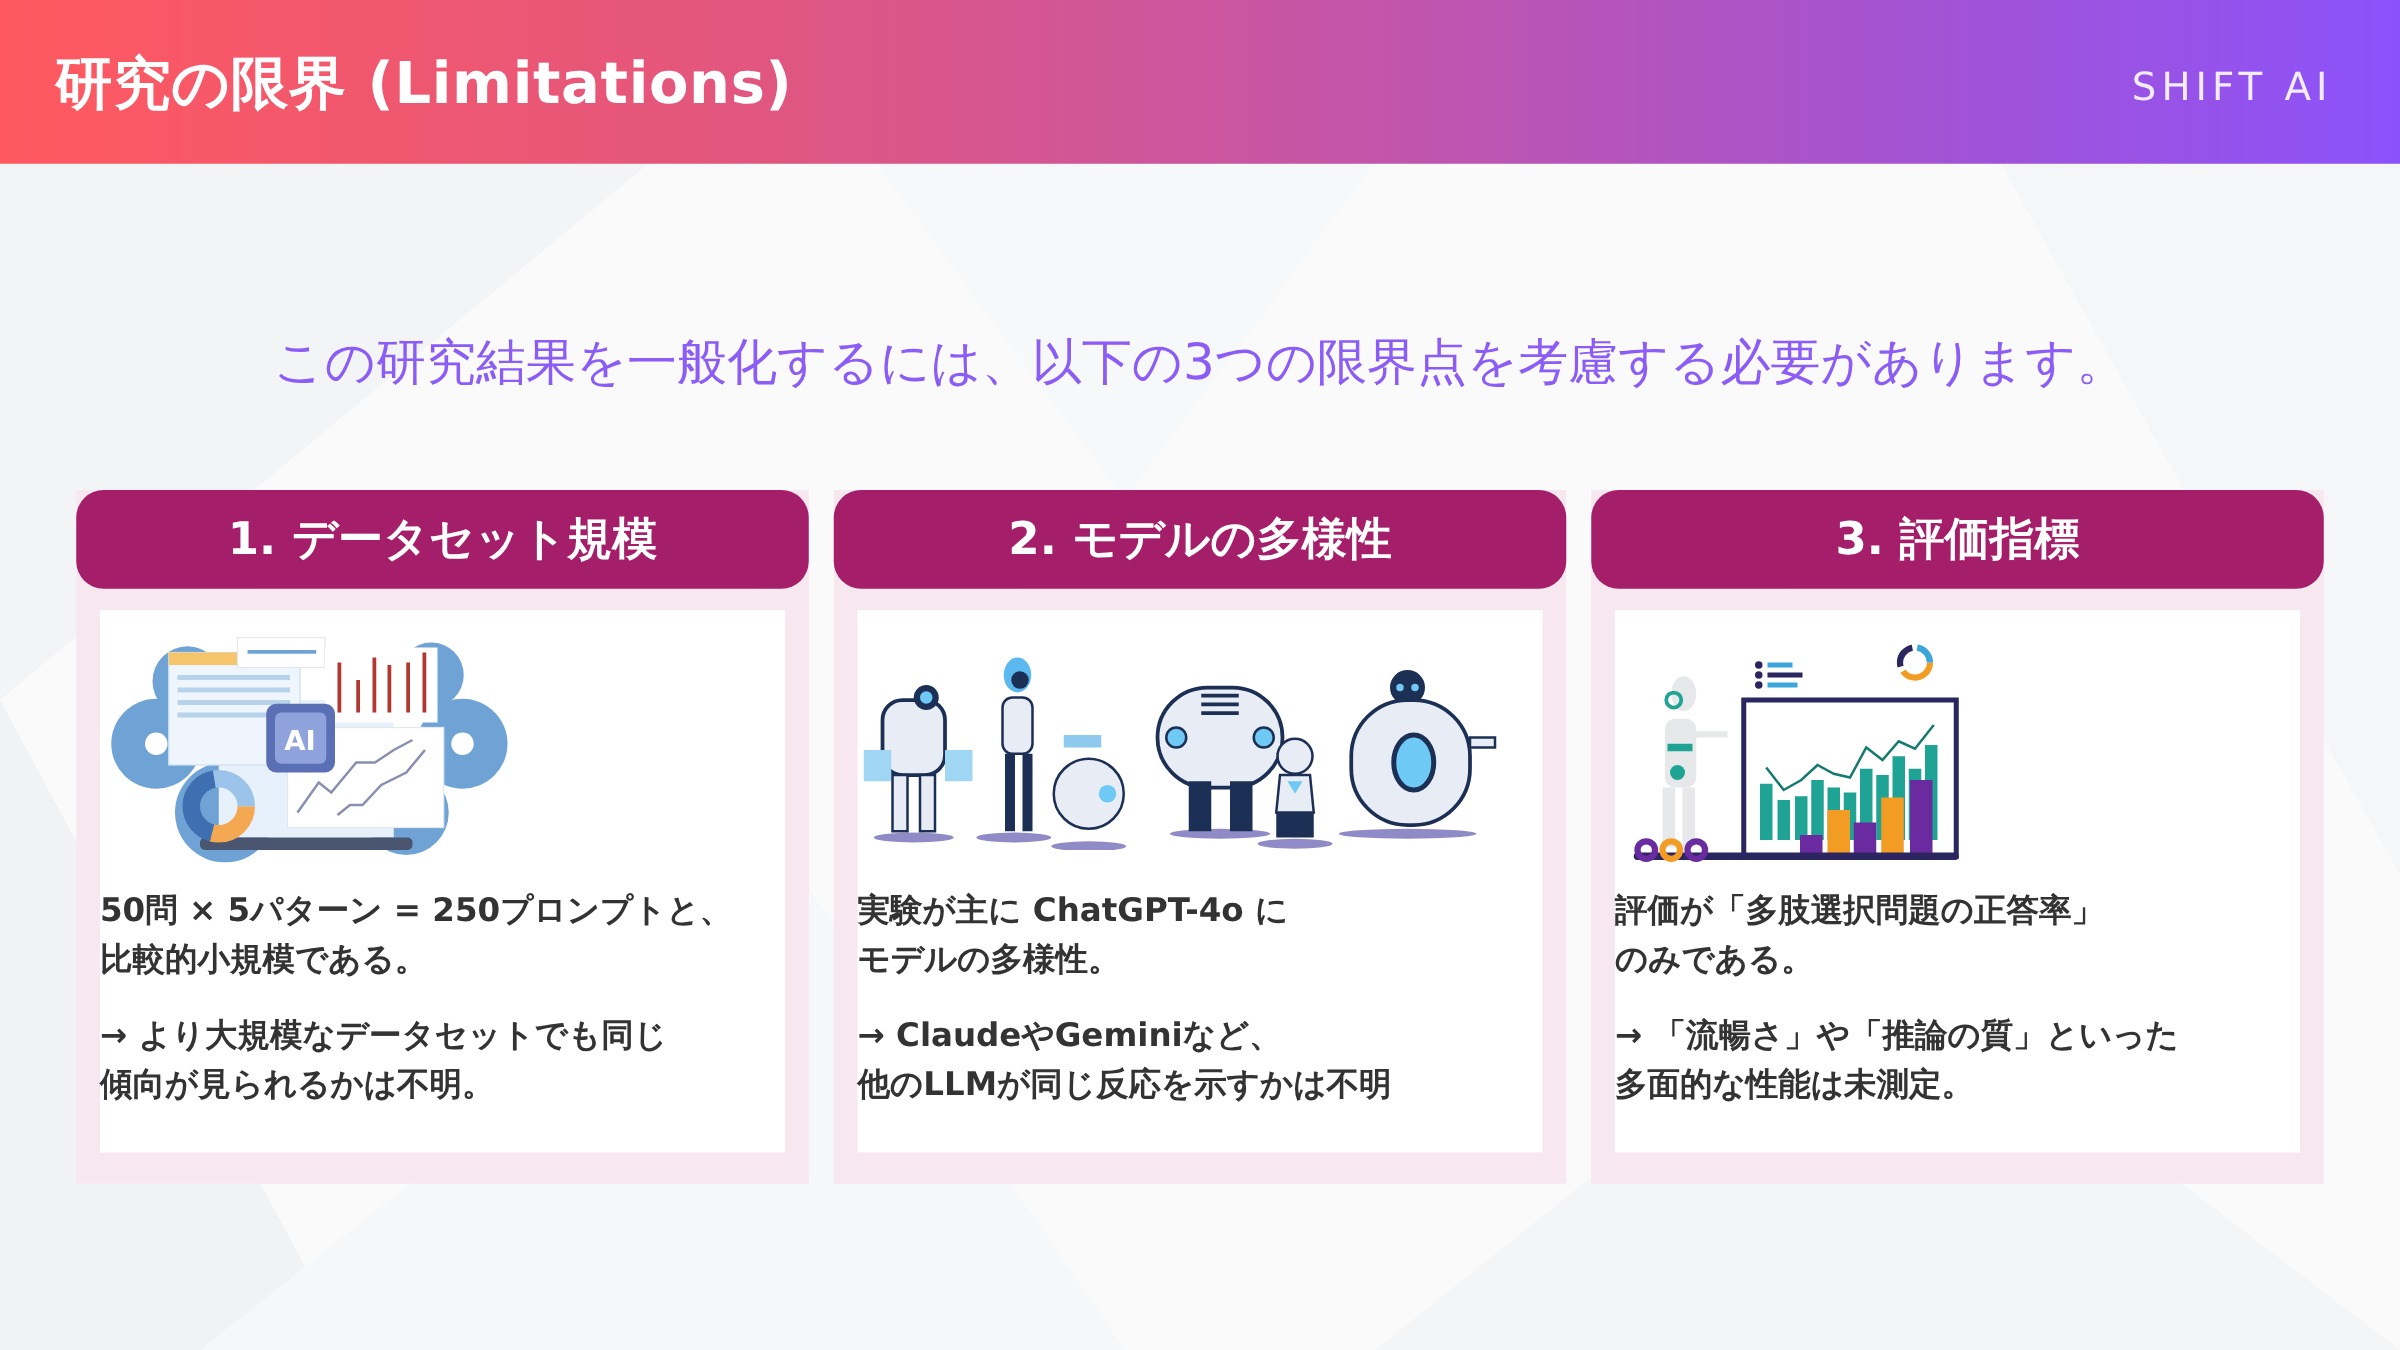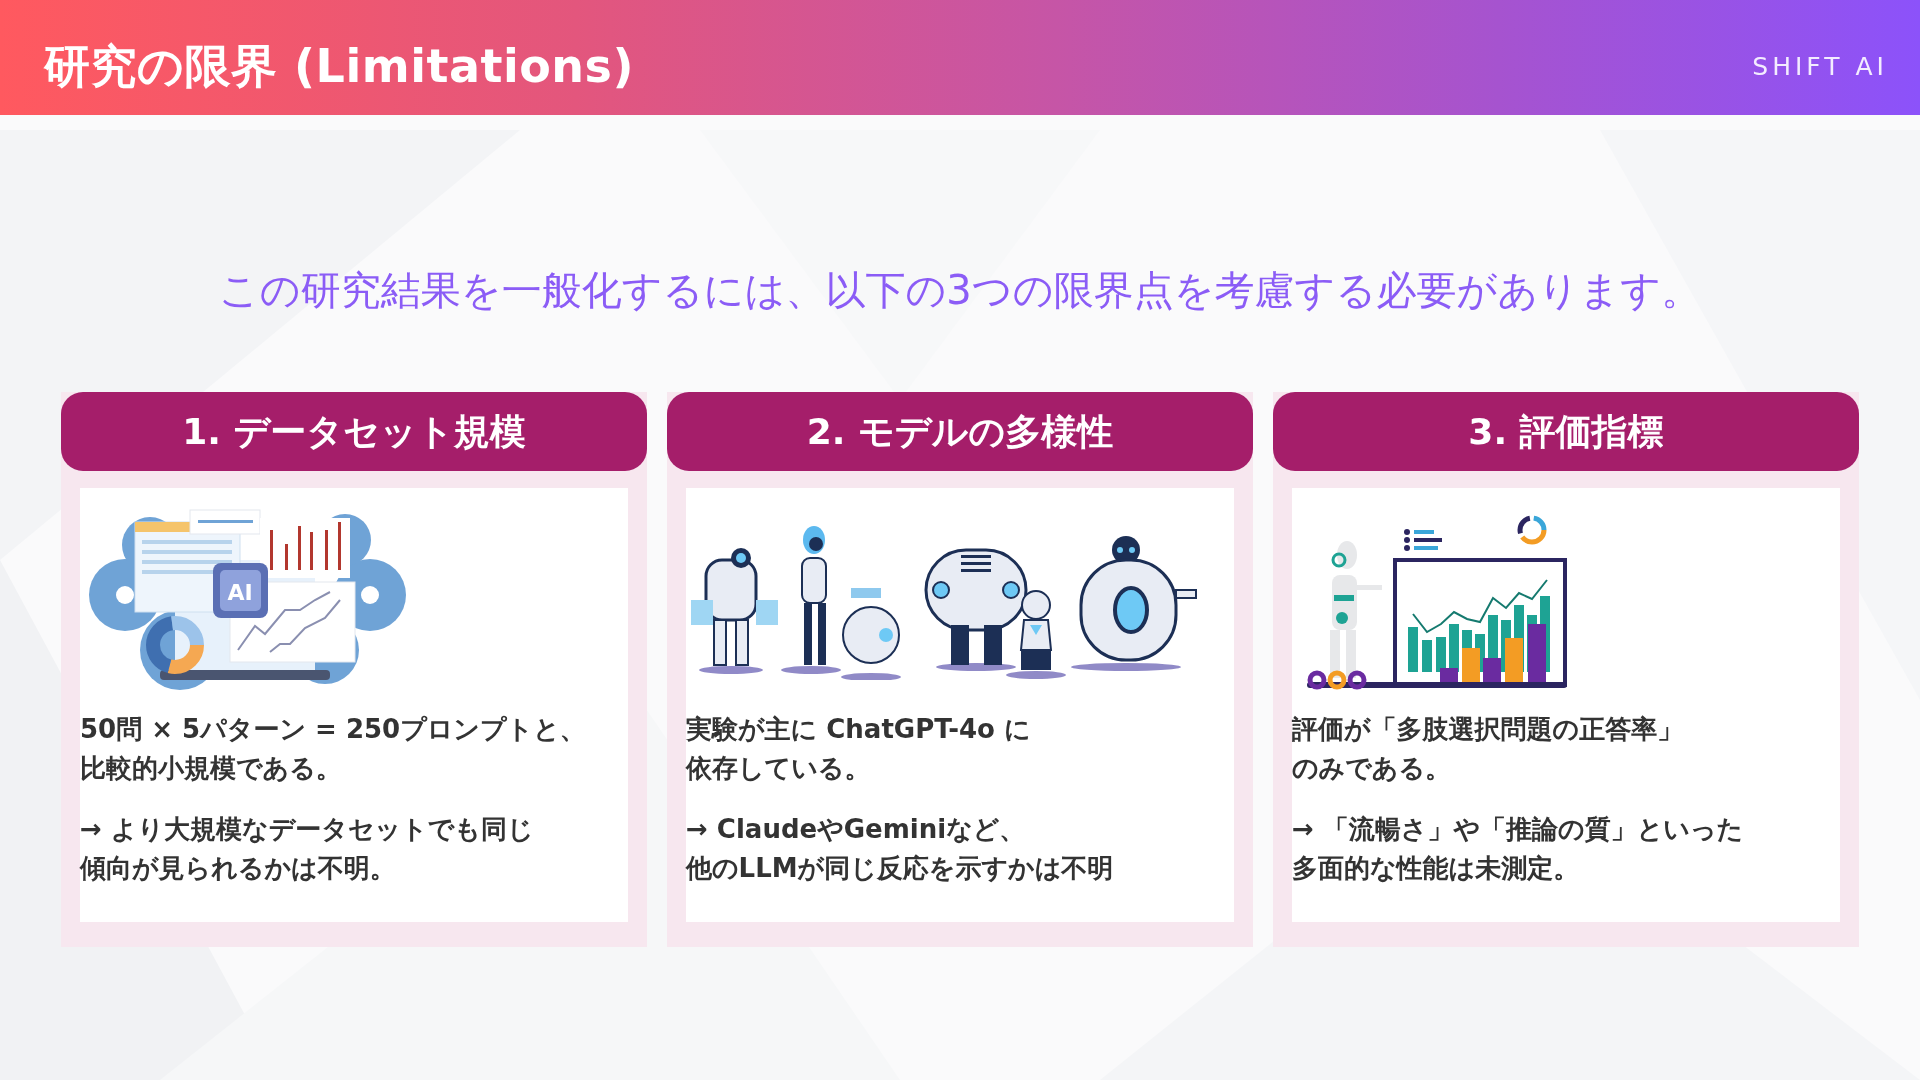--- a/index.html
+++ b/index.html
@@ -6,32 +6,32 @@
   html, body { width: 1920px; height: 1080px; overflow: hidden; }
   body {
     font-family: "DejaVu Sans", "Liberation Sans", sans-serif;
     background: #fafafb;
     position: relative;
   }
   .bg-facets { position: absolute; inset: 0; z-index: 0; overflow: hidden; }
   .bg-facets svg { width: 100%; height: 100%; }
 
   .header {
-    position: absolute; left: 0; top: 0; width: 1920px; height: 115px;
+    position: absolute; left: 0; top: 0; width: 1920px; height: 131px;
     background: linear-gradient(90deg, #ff595f 0%, #e3567d 30%, #c655a6 55%, #a653cf 78%, #8c52fa 100%);
     z-index: 2;
   }
   .header .title {
     position: absolute; left: 44px; top: 38px;
     color: #ffffff; font-size: 46px; font-weight: bold; letter-spacing: 0.5px;
     line-height: 56px;
   }
   .header .brand {
-    position: absolute; right: 32px; top: 52px;
-    color: #f3ecff; font-size: 25px; letter-spacing: 4px; font-weight: normal;
+    position: absolute; right: 54px; top: 52px;
+    color: #f3ecff; font-size: 31px; letter-spacing: 4px; font-weight: normal;
     font-family: "DejaVu Sans", sans-serif;
   }
 
   .lead {
     position: absolute; left: 0; top: 262px; width: 1920px; text-align: center;
     color: #8b5cf6; font-size: 40px; font-weight: normal; z-index: 2;
     line-height: 56px;
   }
 
   .card {
@@ -201,21 +201,21 @@
           <circle cx="434" cy="40" r="3" fill="#6ec9f5"></circle>
           <circle cx="446" cy="40" r="3" fill="#6ec9f5"></circle>
         <rect x="395" y="50" width="95" height="100" rx="45" fill="#e8ecf4" stroke="#1c2f55" stroke-width="3"></rect>
         <ellipse cx="445" cy="100" rx="16" ry="22" fill="#6ec9f5" stroke="#1c2f55" stroke-width="4"></ellipse>
         <rect x="490" y="80" width="20" height="8" fill="#e8ecf4" stroke="#1c2f55" stroke-width="2"></rect>
       </svg>
     </div>
     <div class="text">
       <p>
         <span>実験が主に ChatGPT-4o に</span>
-        <span>依存している。</span>
+        <span>モデルの多様性。</span>
       </p>
       <p>
         <span>→ ClaudeやGeminiなど、</span>
         <span>他のLLMが同じ反応を示すかは不明</span>
       </p>
     </div>
   </div>
 </section>
 
 <section class="card" style="left:1273px;">

